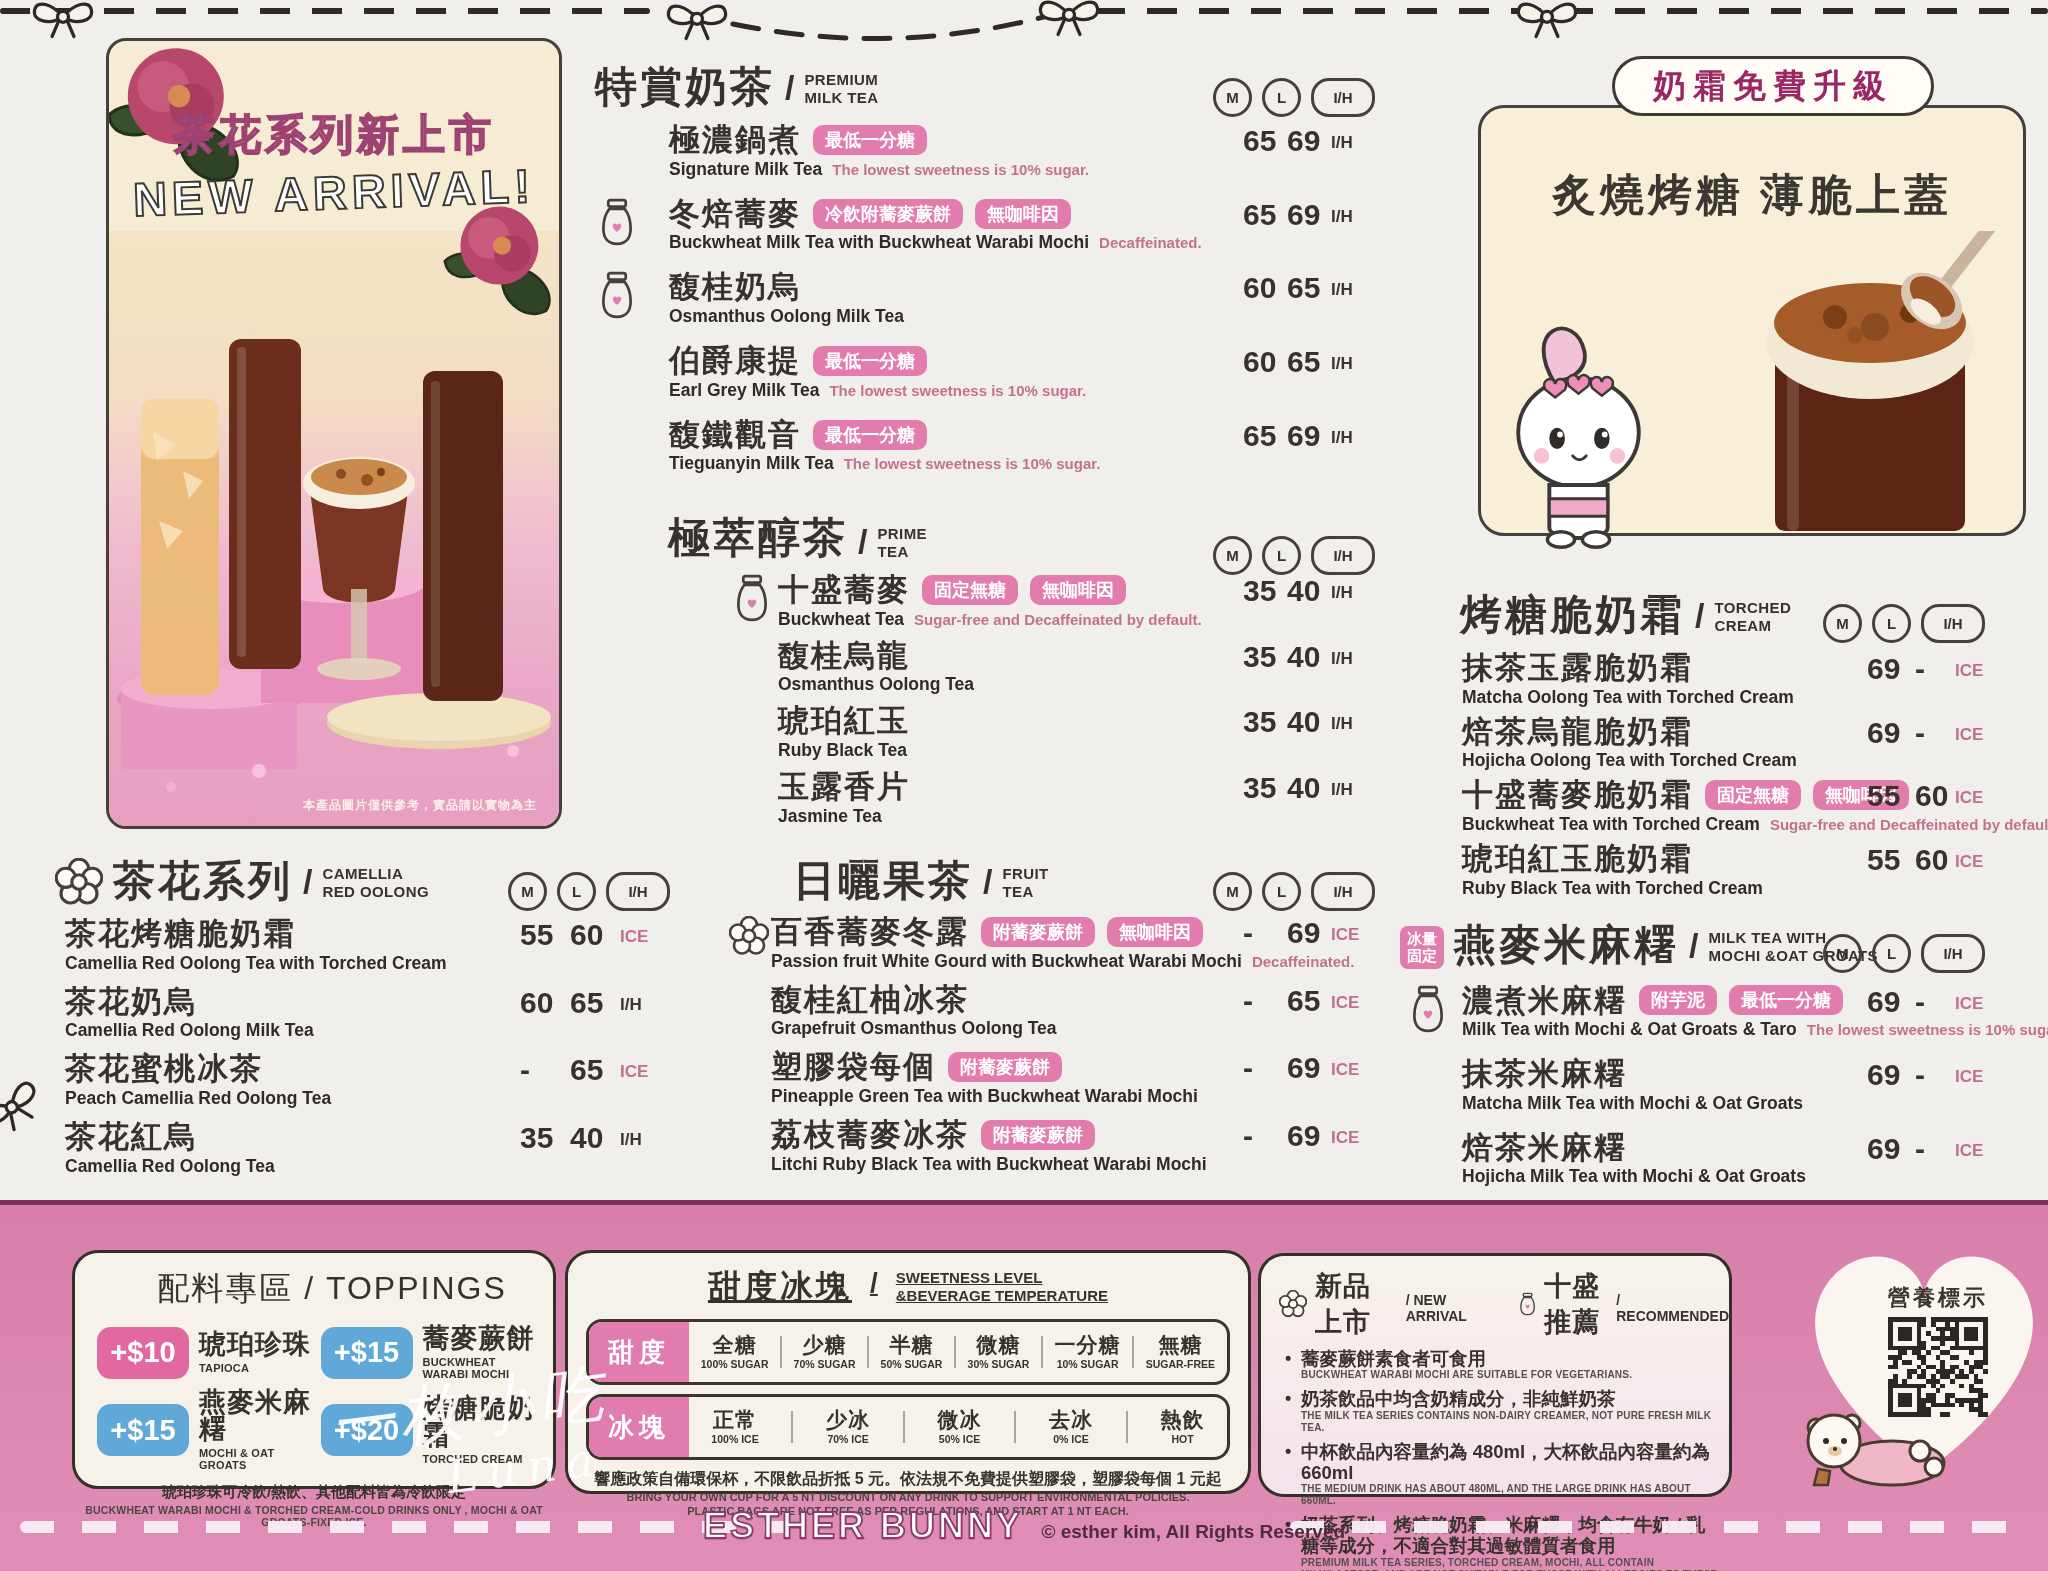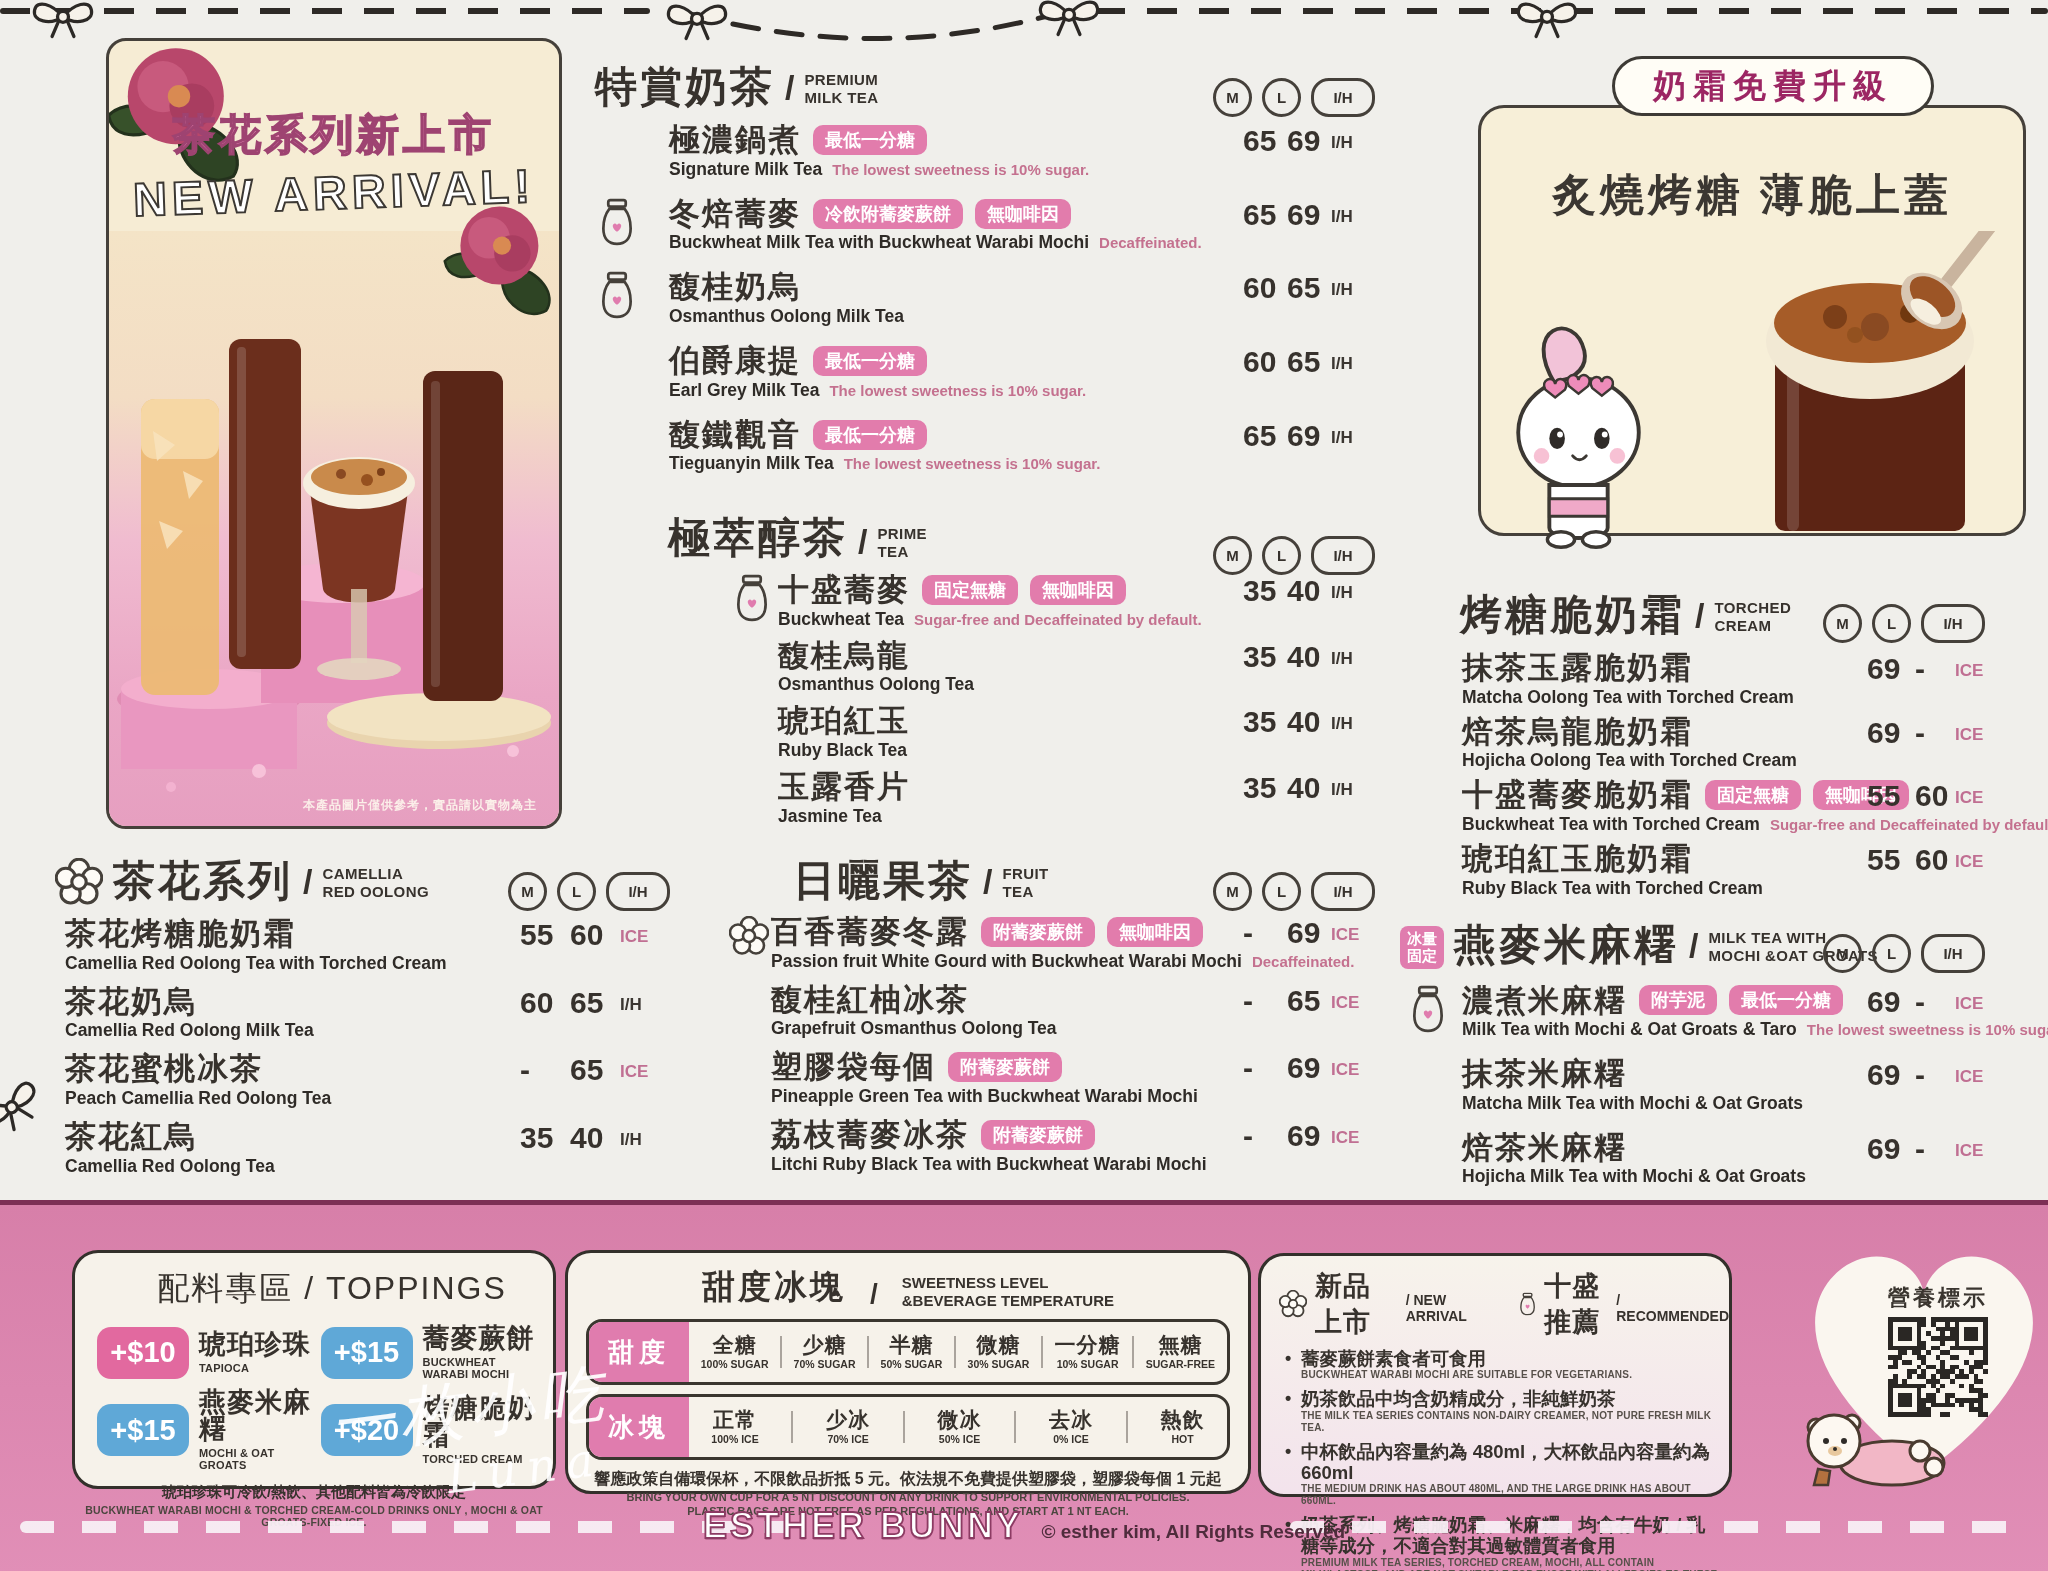--- a/index.html
+++ b/index.html
@@ -106,21 +106,21 @@
     color:#fff;font-size:29px;font-weight:800;}
   .tp-pink{background:#e2699f;}
   .tp-blue{background:#5fa8d7;}
   .ttxt{margin-left:10px;}
   .tzh{font-size:27px;font-weight:800;letter-spacing:1px;line-height:1;}
   .ten{font-size:11px;font-weight:800;margin-top:4px;letter-spacing:.2px;}
   .top-note{}
   .top-note-zh{text-align:center;font-size:15px;font-weight:700;margin-top:12px;}
   .top-note-en{text-align:center;font-size:10.5px;font-weight:700;color:#4c463f;margin-top:2px;letter-spacing:.2px;}
   .sweet-card{left:565px;top:45px;width:680px;height:238px;}
-  .sw-title{display:flex;justify-content:center;align-items:flex-end;gap:24px;margin-top:12px;}
+  .sw-title{display:flex;justify-content:center;align-items:flex-start;gap:18px;margin-top:12px;text-decoration:underline;}
   .sw-title .z{font-size:33px;font-weight:800;letter-spacing:3px;}
   .sw-title .s{font-size:28px;font-weight:700;padding-top:2px;}
   .sw-title .e{font-size:15px;font-weight:800;line-height:1.2;padding-top:4px;}
   .sw-row{position:relative;border:3px solid #3a362f;border-radius:16px;margin:9px 18px 0 18px;display:flex;height:60px;overflow:hidden;}
   .sw-label{width:100px;background:#e07cae;color:#fff;font-size:26px;font-weight:800;letter-spacing:5px;
     display:flex;align-items:center;justify-content:center;flex:0 0 auto;}
   .sw-opts{flex:1;display:flex;align-items:center;justify-content:space-around;padding:0 6px;}
   .opt{text-align:center;}
   .ozh{font-size:21px;font-weight:800;letter-spacing:1px;line-height:1.05;}
   .oen{font-size:10.5px;font-weight:700;margin-top:2px;}

